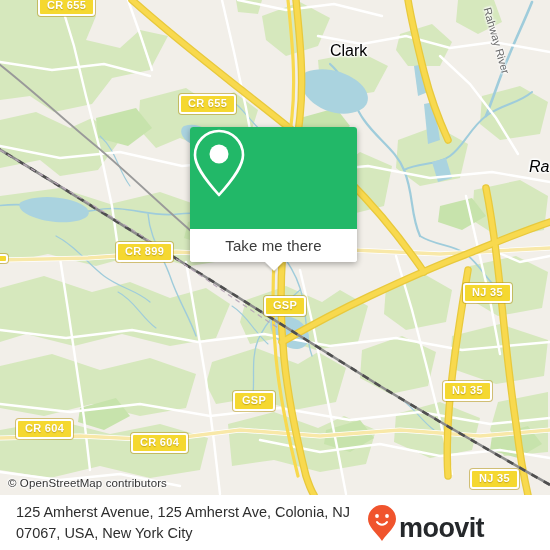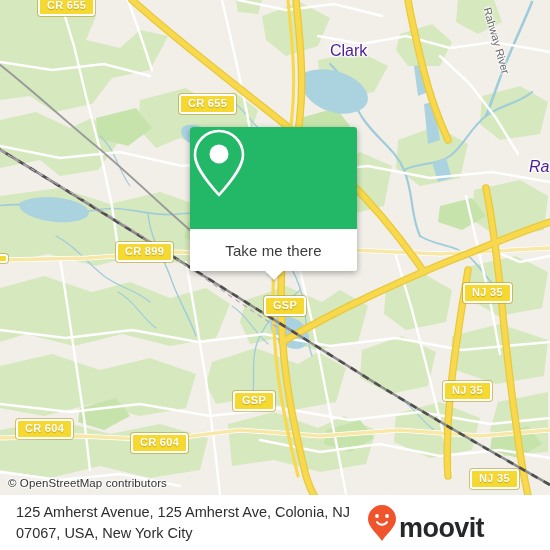--- a/index.html
+++ b/index.html
@@ -17,21 +17,21 @@
   
   .attrib{
     position:absolute;left:8px;bottom:6px;
     font-size:11.5px;color:#333;letter-spacing:.1px;
     text-shadow:0 0 2px #fff,0 0 2px #fff,0 0 3px #fff,1px 1px 2px #fff,-1px -1px 2px #fff;
     white-space:nowrap;
   }
 
   
   .place{
-    position:absolute;font-size:16px;color:#4c1d95;font-weight:400;
+    position:absolute;font-size:16px;color:#000000;font-weight:400;
     text-shadow:0 0 3px #fff,0 0 3px #fff,1px 1px 2px #fff,-1px -1px 2px #fff,1px -1px 2px #fff,-1px 1px 2px #fff;
     white-space:nowrap;
   }
   .river-label{
     position:absolute;font-size:11px;color:#6a6a6a;white-space:nowrap;
     text-shadow:0 0 3px #fff,0 0 3px #fff,1px 1px 2px #fff,-1px -1px 2px #fff;
   }
 
   
   .shield{
@@ -48,21 +48,21 @@
     position:absolute;left:190px;top:127px;width:167px;
     border-radius:3px;overflow:visible;
     box-shadow:0 2px 6px rgba(0,0,0,.32);
     background:#fff;
   }
   .card-head{
     height:102px;background:#22b868;border-radius:3px 3px 0 0;
     display:flex;align-items:center;justify-content:center;
   }
   .card-foot{
-    height:42px;background:#fff;border-radius:0 0 3px 3px;
+    height:33px;background:#fff;border-radius:0 0 3px 3px;
     display:flex;align-items:center;justify-content:center;
     position:relative;
   }
   .card-foot-label{font-size:15px;color:#3b3b3b;letter-spacing:.1px;}
   .card-tip{
     position:absolute;left:50%;bottom:-9px;margin-left:-9px;
     width:0;height:0;border-left:9px solid transparent;border-right:9px solid transparent;
     border-top:9px solid #fff;
     filter:drop-shadow(0 2px 1px rgba(0,0,0,.18));
   }

